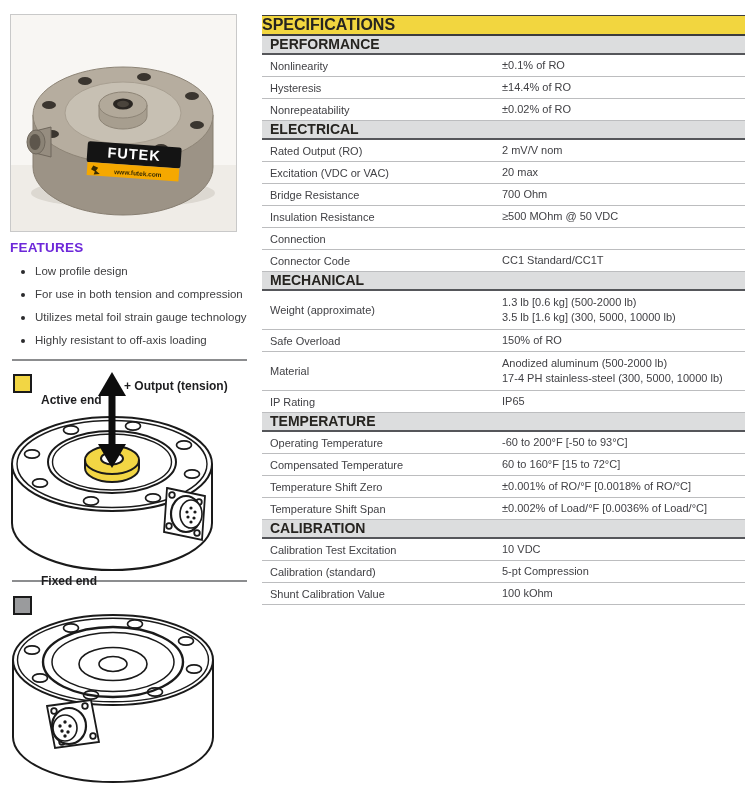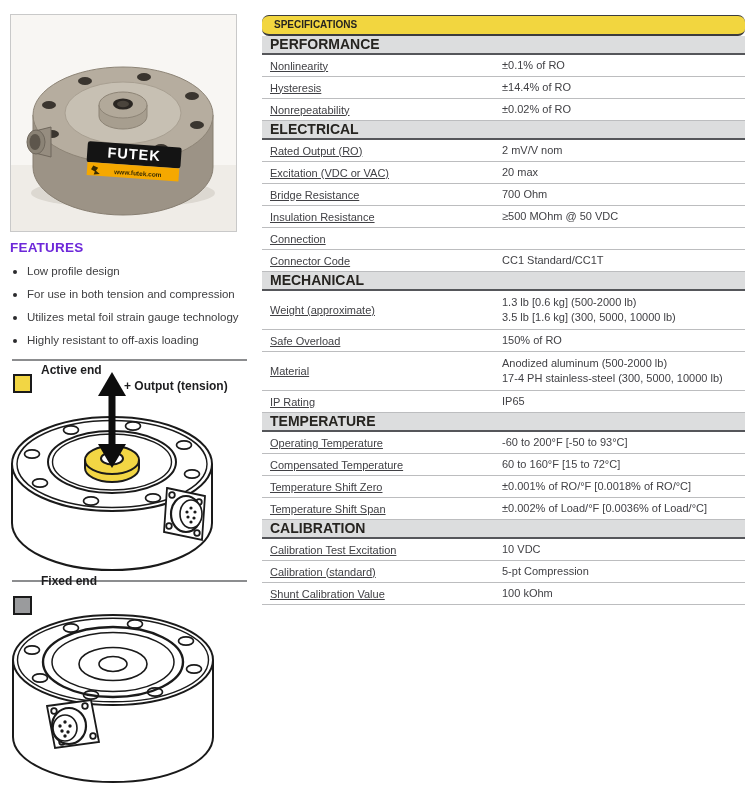--- a/index.html
+++ b/index.html
@@ -9,59 +9,59 @@
   }
   
   .photo-frame{
     position:absolute;left:10px;top:14px;width:225px;height:216px;
     border:1px solid #c9c9c9;background:#fbfaf8;
   }
   .features{position:absolute;left:10px;top:240px;width:245px;}
   .features h2{
     margin:0 0 10px 0;font-size:13.5px;font-weight:bold;color:#6d28d9;letter-spacing:.2px;
   }
-  .features ul{list-style:none;margin:0;padding:0;}
+  .features ul{list-style:none;margin:8px;padding:0;}
   .features li{display:flex;align-items:flex-start;margin-bottom:11px;font-size:11.5px;color:#404042;}
   .dot{
     width:4px;height:4px;border-radius:50%;background:#2b2b2d;flex:0 0 4px;
     margin:5px 10px 0 3px;
   }
   .divider{position:absolute;left:12px;width:235px;height:0;border-top:2px solid #8c8d8f;}
   .divider.one{top:359px;}
   .divider.two{top:580px;}
   .legend-swatch{
     position:absolute;width:19px;height:19px;border:2px solid #1a1a1a;box-sizing:border-box;
   }
   .legend-label{position:absolute;font-size:12px;font-weight:bold;color:#1d1d1f;}
   .sw-active{left:13px;top:374px;background:#F2D644;}
-  .lb-active{left:41px;top:363px;}
+  .lb-active{left:41px;top:393px;}
   .lb-output{left:124px;top:379px;}
   .sw-fixed{left:13px;top:596px;background:#9A9B9D;}
   .lb-fixed{left:41px;top:574px;}
   .diagram{position:absolute;}
   .diag-active{left:5px;top:368px;}
   .diag-fixed{left:5px;top:612px;}
   
   .spec-table{position:absolute;left:262px;top:15px;right:0;}
   .spec-title{
     background:#F2D63F;border-top:1px solid #3c3c3e;border-bottom:2px solid #3c3c3e;
-    font-size:10px;font-weight:bold;color:#262420;
-    padding:2px 0 2px 12px;height:14px;line-height:14px;border-radius:7px;
+    font-size:16px;font-weight:bold;color:#262420;
+    padding:2px 0 2px 0;height:14px;line-height:14px;
   }
   .sec-h{
     background:#DCDDDE;border-bottom:2px solid #55565a;
     font-size:14px;font-weight:bold;color:#262420;
     padding:2px 0 2px 8px;height:13px;line-height:13px;
   }
   .r{
     display:flex;align-items:center;min-height:21px;
     border-bottom:1px solid #bcbdbf;font-size:11px;
   }
   .r.r2{padding:4px 0;}
-  .cl{width:232px;padding-left:8px;flex:0 0 232px;color:#414145;text-decoration:underline;}
+  .cl{width:232px;padding-left:8px;flex:0 0 232px;color:#414145;}
   .cv{flex:1;color:#414145;line-height:15px;}
   svg text{font-family:"Liberation Sans", sans-serif;}
 </style>
 </head>
 <body>
 
 <div class="photo-frame">
   <svg width="225" height="216" viewBox="0 0 225 216">
     <rect x="0" y="0" width="225" height="216" fill="#f8f6f3"></rect>
     <rect x="0" y="150" width="225" height="66" fill="#efece7"></rect>

